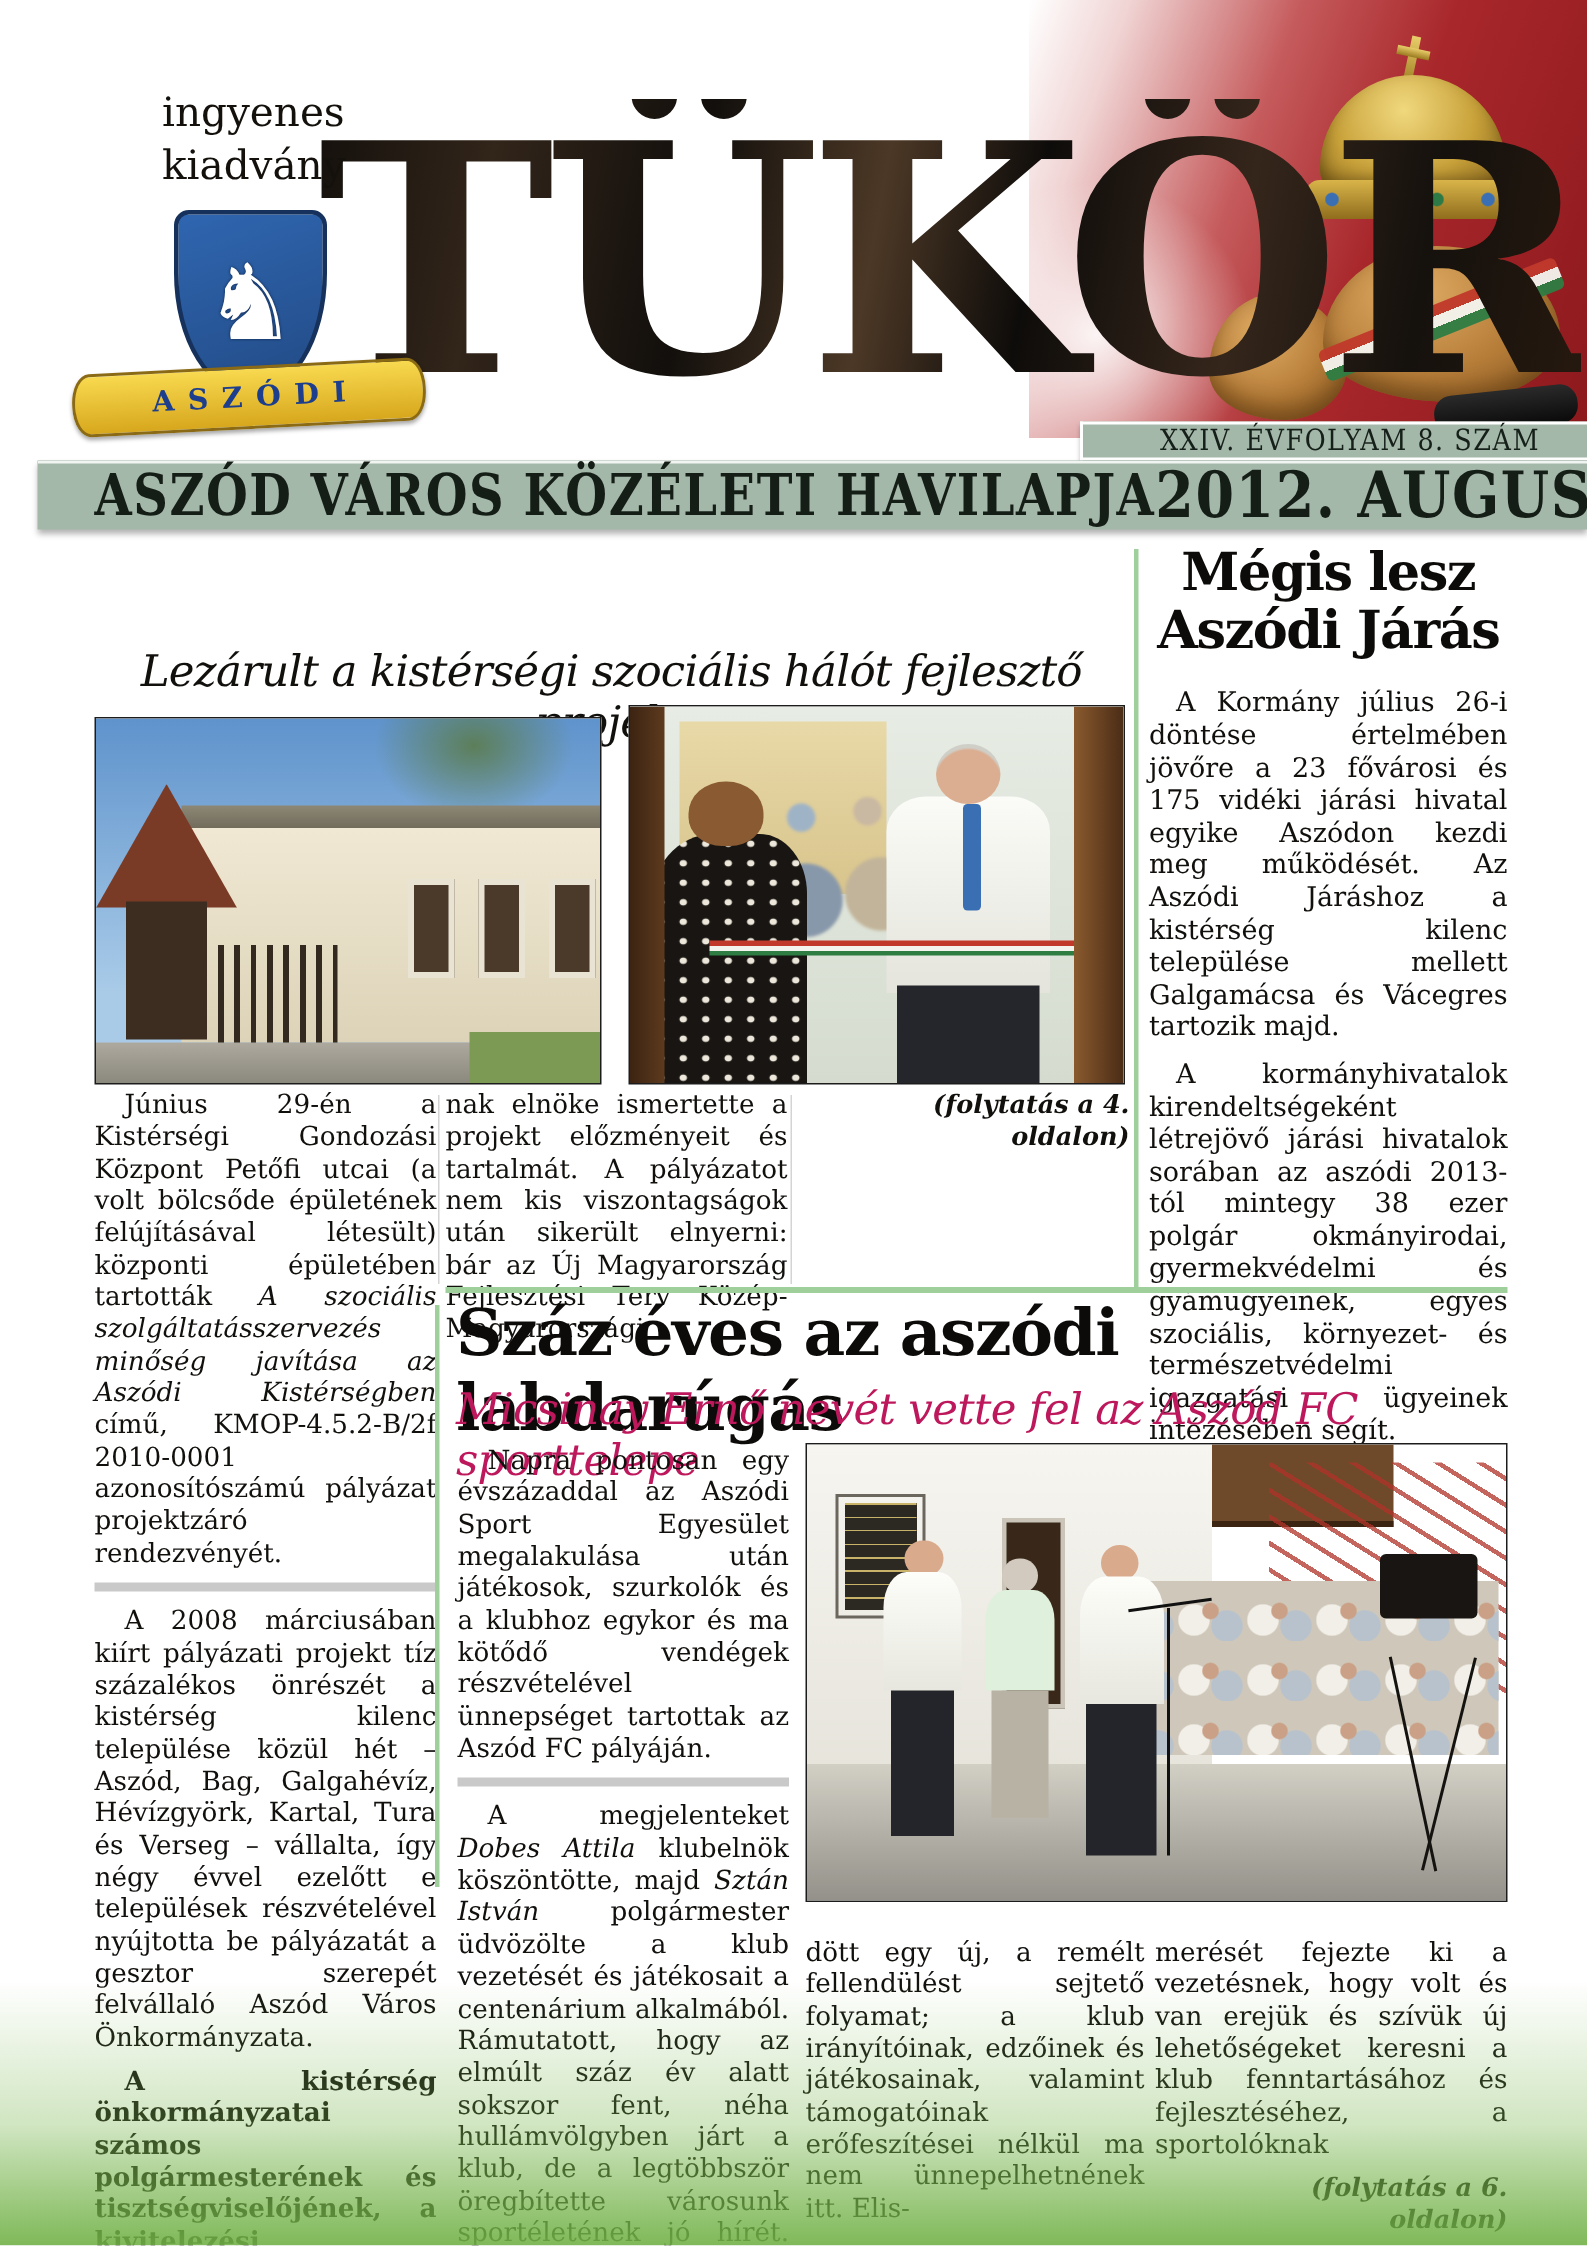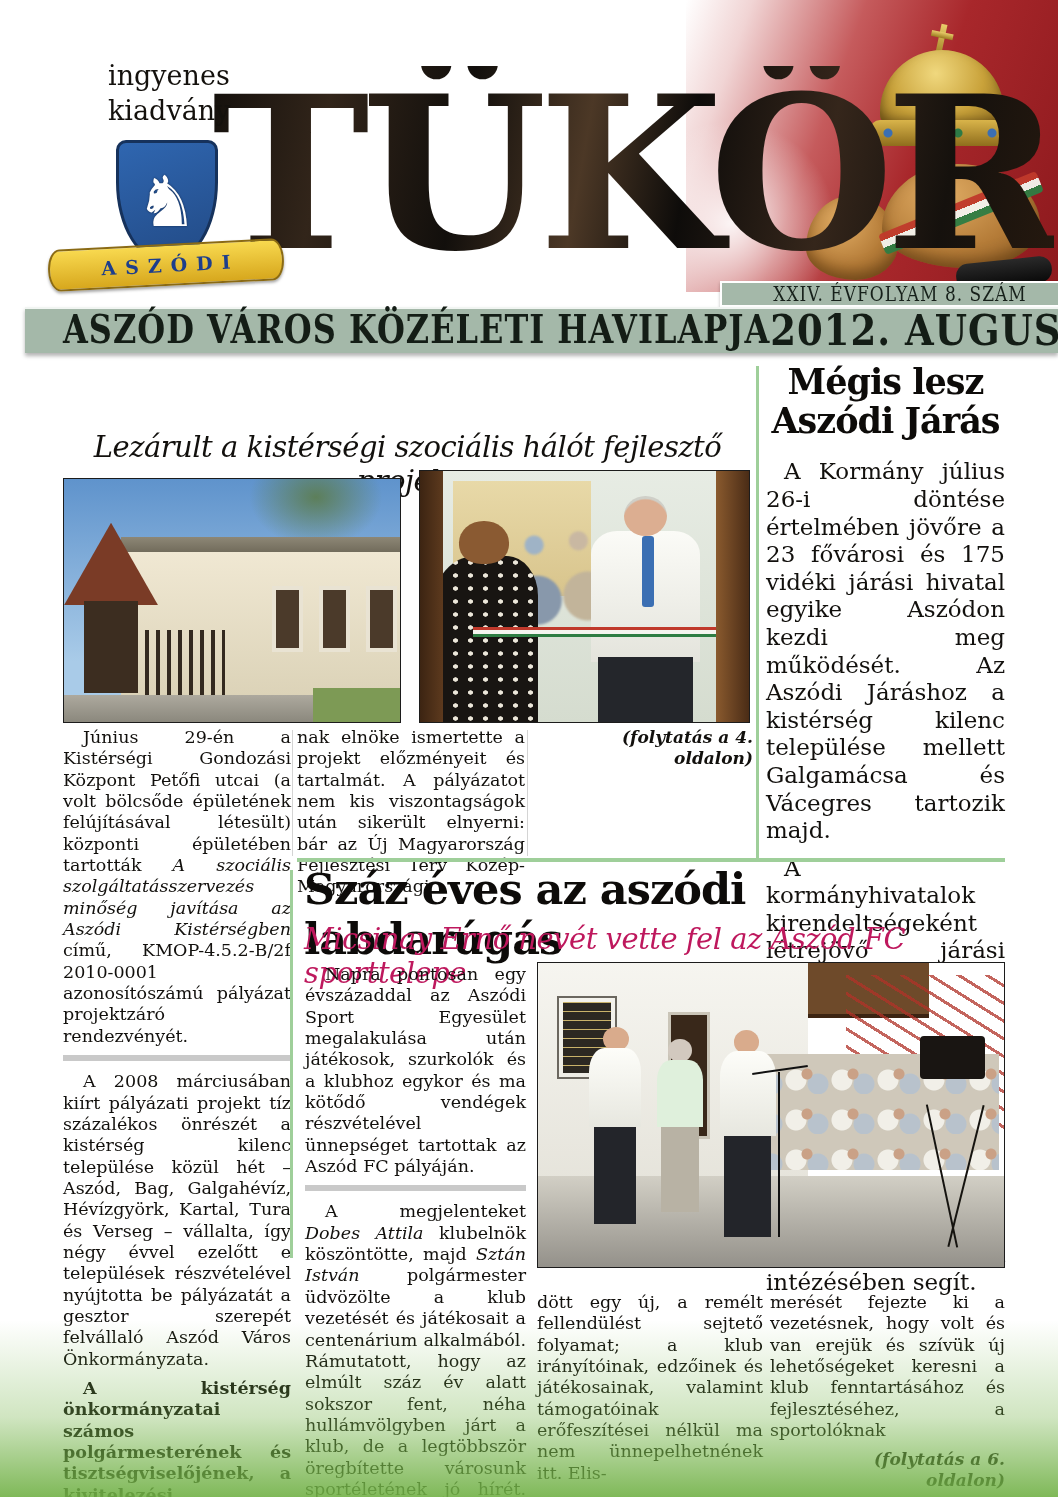--- a/index.html
+++ b/index.html
@@ -93,21 +93,21 @@
   .col1{left:63px;top:727px;width:228px;}
   .col2{left:297px;top:727px;width:228px;}
   .col3{left:531px;top:727px;width:222px;}
   .colA{left:305px;top:964px;width:221px;}
   .colC{left:537px;top:1292px;width:226px;}
   .colD{left:770px;top:1292px;width:235px;}
 
   .jaras{position:absolute;left:766px;top:362px;width:239px;}
   .jaras-title{font-size:35px;font-weight:bold;text-align:center;line-height:1.12;letter-spacing:-1px;color:#0d0b09;margin-bottom:18px;}
   .jaras-title span{display:block;}
-  .jaras p{font-size:23px;line-height:1.2;text-align:justify;text-indent:18px;color:#12100d;margin-bottom:10px;}
+  .jaras p{font-size:18px;line-height:1.2;text-align:justify;text-indent:18px;color:#12100d;margin-bottom:10px;}
 
   
   .vrule-green-jaras{position:absolute;left:756px;top:366px;width:3px;height:494px;background:var(--rule-green);}
   .hrule-green-main{position:absolute;left:297px;top:858px;width:708px;height:4px;background:var(--rule-green);}
   .vrule-green-art2{position:absolute;left:290px;top:870px;width:3px;height:388px;background:var(--rule-green);}
   .vrule-grey-a{position:absolute;left:292px;top:730px;width:1px;height:126px;background:#d4d4d4;}
   .vrule-grey-b{position:absolute;left:527px;top:730px;width:1px;height:126px;background:#d4d4d4;}
 
   
   .photo{position:absolute;border:1px solid #1c1c1c;overflow:hidden;background:#fff;}

